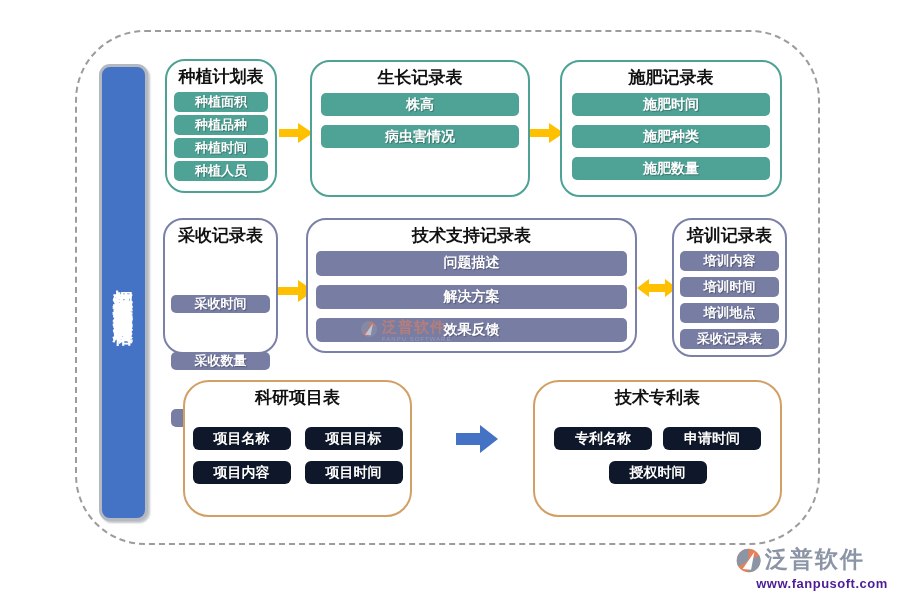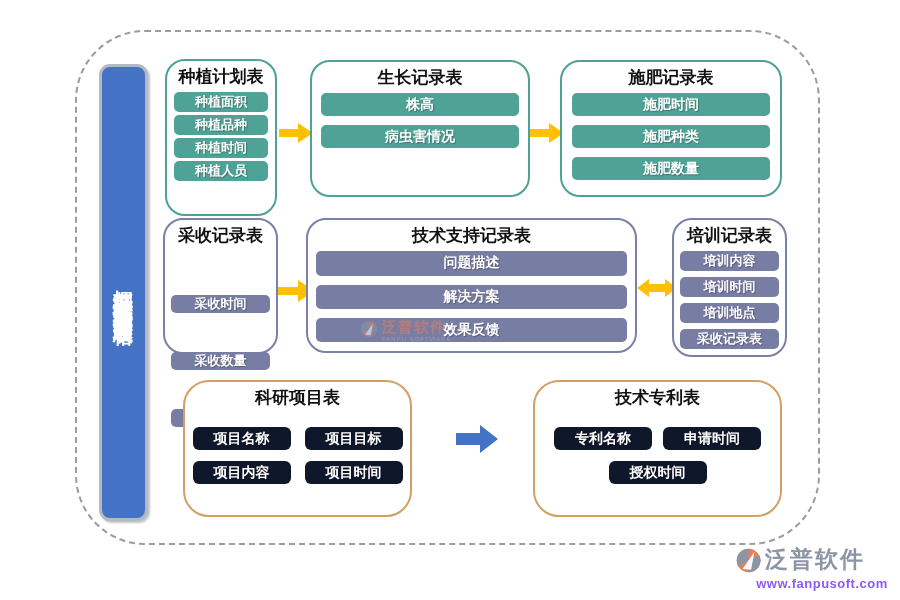--- a/index.html
+++ b/index.html
@@ -59,34 +59,34 @@
     position:absolute;left:360px;top:319px;display:flex;align-items:center;gap:4px;
     opacity:.55;
   }
   .wm-center .wm-texts{display:flex;flex-direction:column;line-height:1;}
   .wm-center .wm-brand{color:#e4805c;font-weight:bold;font-size:15px;letter-spacing:1px;}
   .wm-center .wm-sub{color:#b9aec9;font-size:6px;letter-spacing:1px;margin-top:2px;}
   
   .footer-brand{position:absolute;left:735px;top:547px;width:160px;height:48px;}
   .footer-brand .fb-row{display:flex;align-items:flex-start;gap:3px;}
   .fb-name{color:#8b95a6;font-weight:bold;font-size:23px;letter-spacing:2px;line-height:1.1;}
-  .fb-url{color:#8b5cf6;font-weight:bold;font-size:13px;letter-spacing:.5px;margin-top:-2px;text-align:center;width:100%;display:block;padding-left:14px;box-sizing:border-box;}
+  .fb-url{color:#4c1d95;font-weight:bold;font-size:13px;letter-spacing:.5px;margin-top:-2px;text-align:center;width:100%;display:block;padding-left:14px;box-sizing:border-box;}
 </style>
 </head>
 <body>
 
 <div class="canvas">
 
   <div class="outer-dashed"></div>
 
   <div class="title-bar">
     <span>烟草行业种植技术专家岗位需要的管理表格</span>
   </div>
 
-  <div class="card teal c1" style="left:165px;top:59px;width:112px;height:157px;">
+  <div class="card teal c1" style="left:165px;top:59px;width:112px;height:134px;">
     <div class="card-title">种植计划表</div>
     <div class="pill teal">种植面积</div>
     <div class="pill teal">种植品种</div>
     <div class="pill teal">种植时间</div>
     <div class="pill teal">种植人员</div>
   </div>
 
   <div class="arrow" style="left:279px;top:123px;">
     <svg width="34" height="20" viewBox="0 0 34 20">
         <path d="M0 6 H19 V0 L34 10 L19 20 V14 H0 Z" fill="#ffc000"></path>

